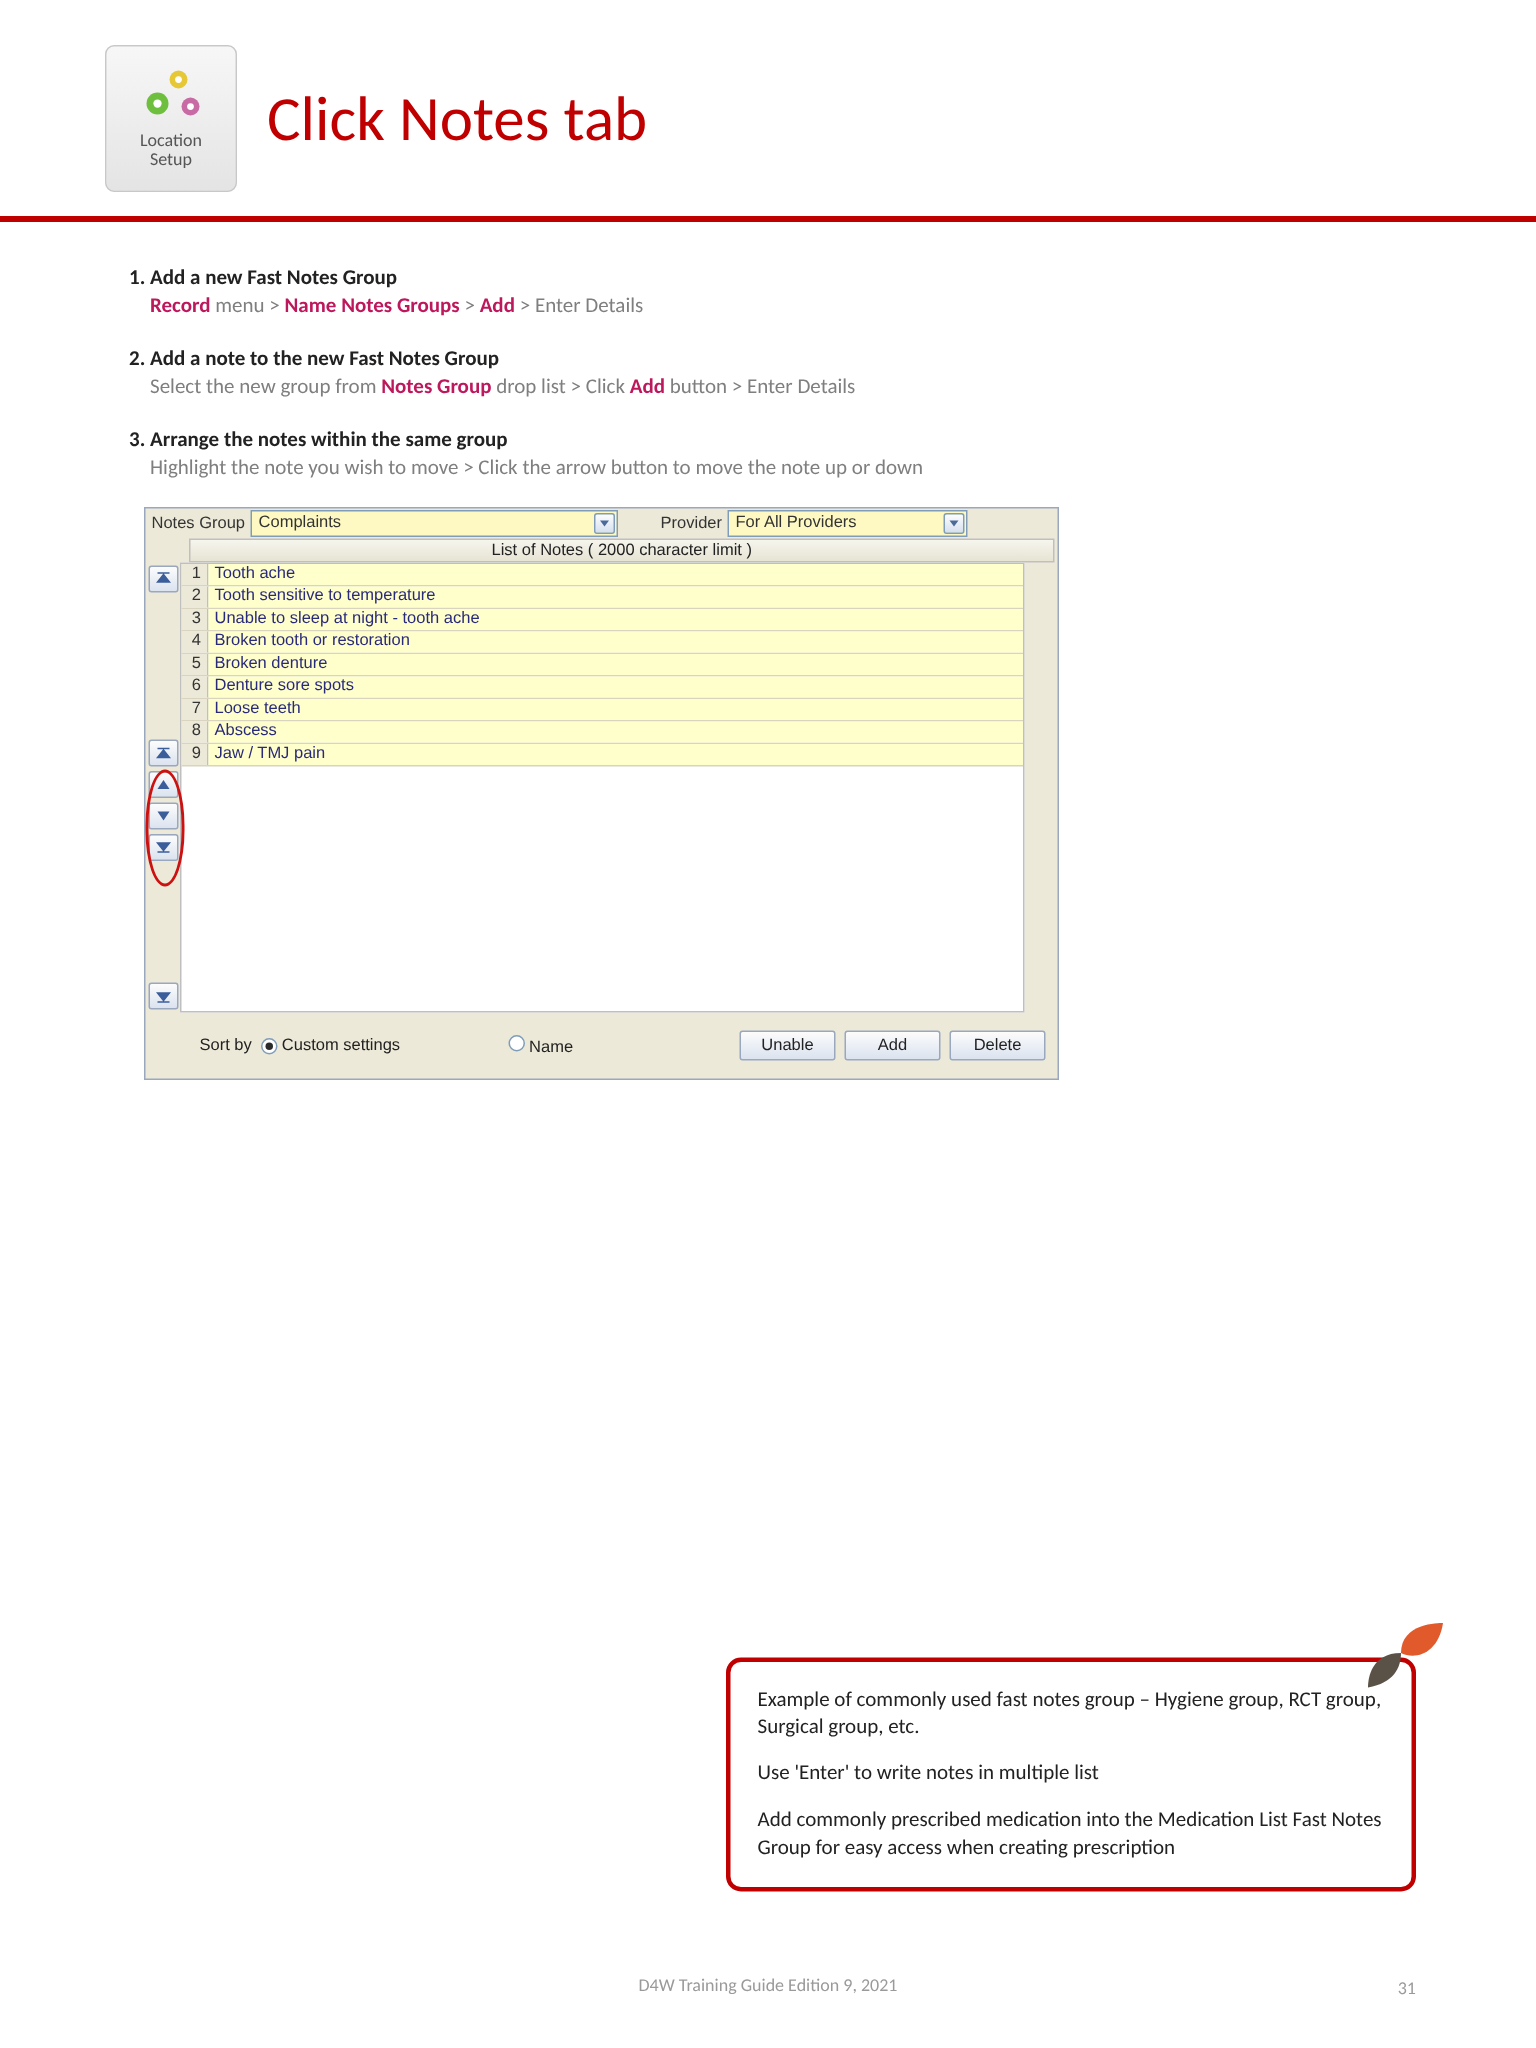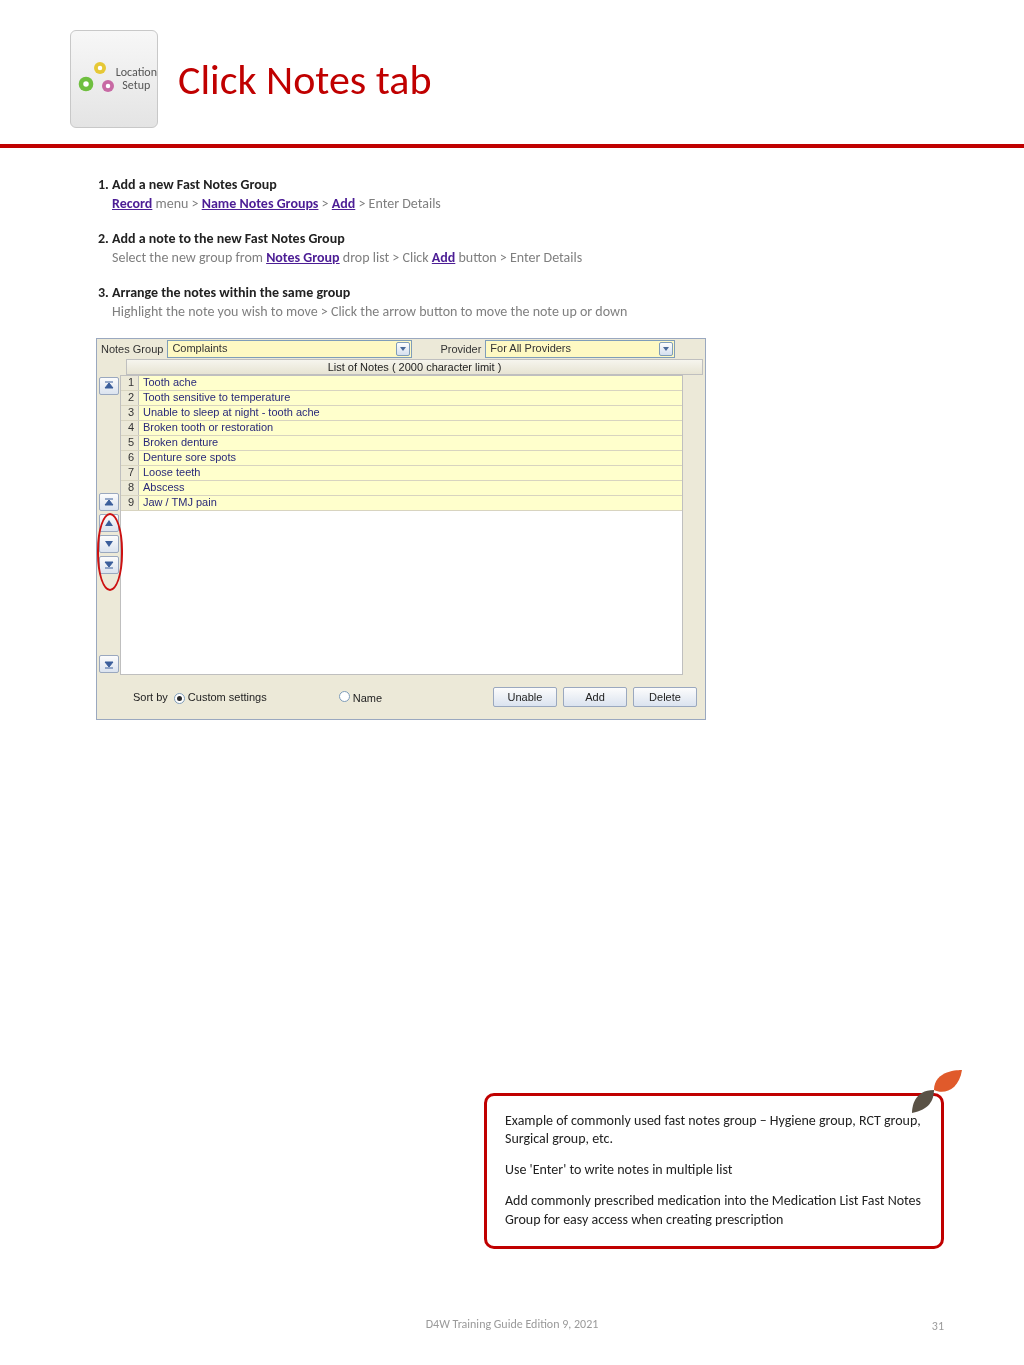--- a/index.html
+++ b/index.html
@@ -2,36 +2,36 @@
 <html><head>
 <meta charset="utf-8">
 <style>
   * { box-sizing: border-box; }
   body { margin:0; font-family:"Segoe UI","Calibri",sans-serif; background:#fff; color:#222;
          width:1024px; height:1365px; position:relative; padding:30px 70px 40px 70px; }
   
   .hdr { display:flex; align-items:center; gap:20px; }
   .icon-box { width:88px; height:98px; border-radius:6px;
     background:linear-gradient(#f7f7f7,#e4e4e4); border:1px solid #c8c8c8;
-    display:flex; flex-direction:row; align-items:center; justify-content:center; gap:4px;}
+    display:flex; flex-direction:column; align-items:center; justify-content:center; gap:4px;}
   .gears { position:relative; width:48px; height:40px; }
   .gear { position:absolute; border-radius:50%; }
   .gear svg { display:block; }
   .g1 { left:4px; top:14px; }
   .g2 { left:20px; top:0; }
   .g3 { left:28px; top:18px; }
   .icon-caption { font-size:12px; color:#555; text-align:center; line-height:1.1;}
   .page-title { font-size:42px; color:#c00000; font-weight:400; }
   .hr { height:4px; background:#c00000; margin:16px -70px 28px -70px; }
 
   
-  ol.steps { padding-left:30px; margin:12px; }
+  ol.steps { padding-left:30px; margin:0; }
   ol.steps > li { font-weight:700; font-size:14px; margin-bottom:18px; color:#222;}
   ol.steps > li .sub { font-weight:400; color:#7f7f7f; font-size:14px; margin-top:2px;}
-  ol.steps > li .sub b { color:#4c1d95; font-weight:700;text-decoration:underline;}
+  ol.steps > li .sub b { color:#be185d; font-weight:700;}
   ol.steps > li::marker { font-weight:700; }
 
   
   .shot { width:610px; border:1px solid #9aa8bf; margin:8px 0 0 26px; background:#ece9d8;
           font-family:Tahoma, sans-serif; position:relative;}
   .topbar { display:flex; align-items:center; height:20px; font-size:11px; padding:2px 4px; gap:4px;}
   .topbar .lbl { color:#333; }
   .combo { background:#fef9c3; border:1px solid #7f9db9; height:18px; font-size:11px; padding:1px 16px 1px 4px;
            position:relative; color:#333;}
   .combo .tri { position:absolute; right:1px; top:1px; width:14px; height:14px;
@@ -57,21 +57,21 @@
     border-right:1px solid #bfbfbf; color:#333;}
   .row .cell { flex:1; background:#ffffcc; padding-left:4px; color:#2a2a7a;}
   .bottombar { display:flex; align-items:center; height:44px; font-size:11px; padding:4px 8px; gap:6px;}
   .radio { width:11px; height:11px; border:1px solid #7f9db9; border-radius:50%;
     display:inline-flex; align-items:center; justify-content:center; margin-right:3px; background:#fff;}
   .radio.checked::after{content:"";width:5px;height:5px;border-radius:50%;background:#2a2a2a;}
   .btn { width:64px; height:20px; border:1px solid #9aa8bf; border-radius:2px;
     background:linear-gradient(#fcfcfc,#dbe3ef); text-align:center; font-size:11px; line-height:18px;}
 
   
-  .callout-wrap { position:absolute; right:80px; bottom:116px; width:460px;}
+  .callout-wrap { position:absolute; right:80px; bottom:104px; width:460px;}
   .leaf { position:absolute; right:-20px; top:-28px; width:60px; height:50px; z-index:2;}
   .callout { border:3px solid #c00000; border-radius:10px; padding:16px 18px;
     font-size:14px; line-height:1.35; background:#fff;}
   .callout p { margin:0 0 12px 0;}
   .callout p:last-child{margin:0;}
 
   
   .footer { position:absolute; bottom:34px; left:0; right:0; text-align:center;
     font-size:12px; color:#9a9a9a;}
   .pagenum { position:absolute; right:80px; bottom:32px; font-size:12px; color:#9a9a9a;}
@@ -133,21 +133,21 @@
 
 <div class="shot">
   <div class="topbar">
     <span class="lbl">Notes Group</span>
     <span class="combo" style="width:245px;">
       <span>Complaints</span>
       <span class="tri"></span>
     </span>
     <span style="flex:0 0 20px;"></span>
     <span class="lbl">Provider</span>
-    <span class="combo" style="width:190px;">
+    <span class="combo" style="width:160px;">
       <span>For All Providers</span>
       <span class="tri"></span>
     </span>
   </div>
   <div class="listhdr">List of Notes ( 2000 character limit )</div>
   <div class="body">
     <div class="sidearrows">
       <div class="btn-arrow">
         <svg viewBox="0 0 10 10">
             <path d="M5 2 L9 7 L1 7 Z M1 1 h8" fill="#3b5e9b" stroke="#3b5e9b" stroke-width="1"></path>

